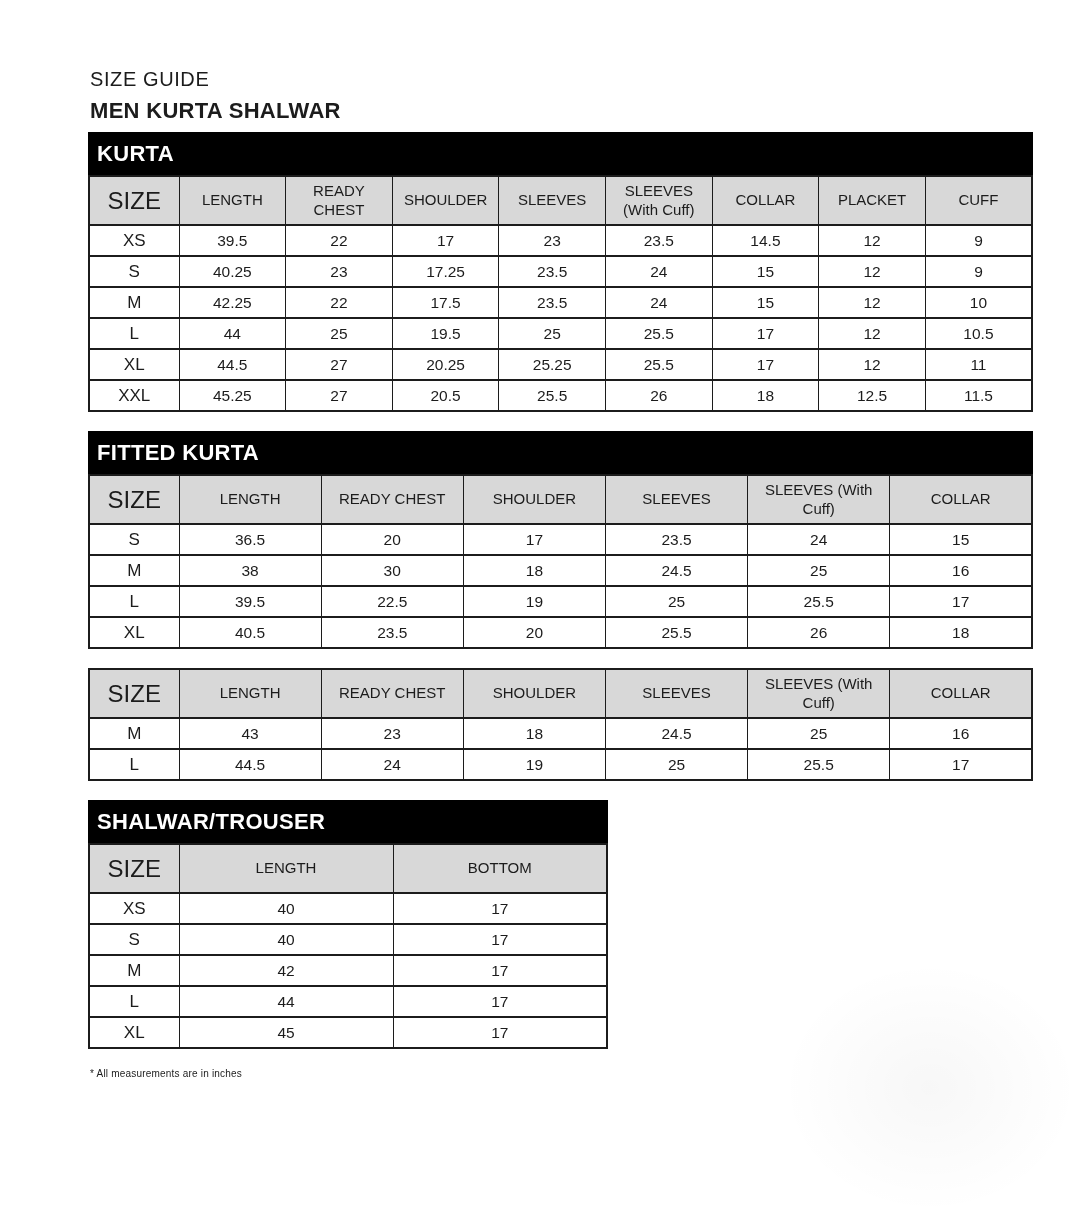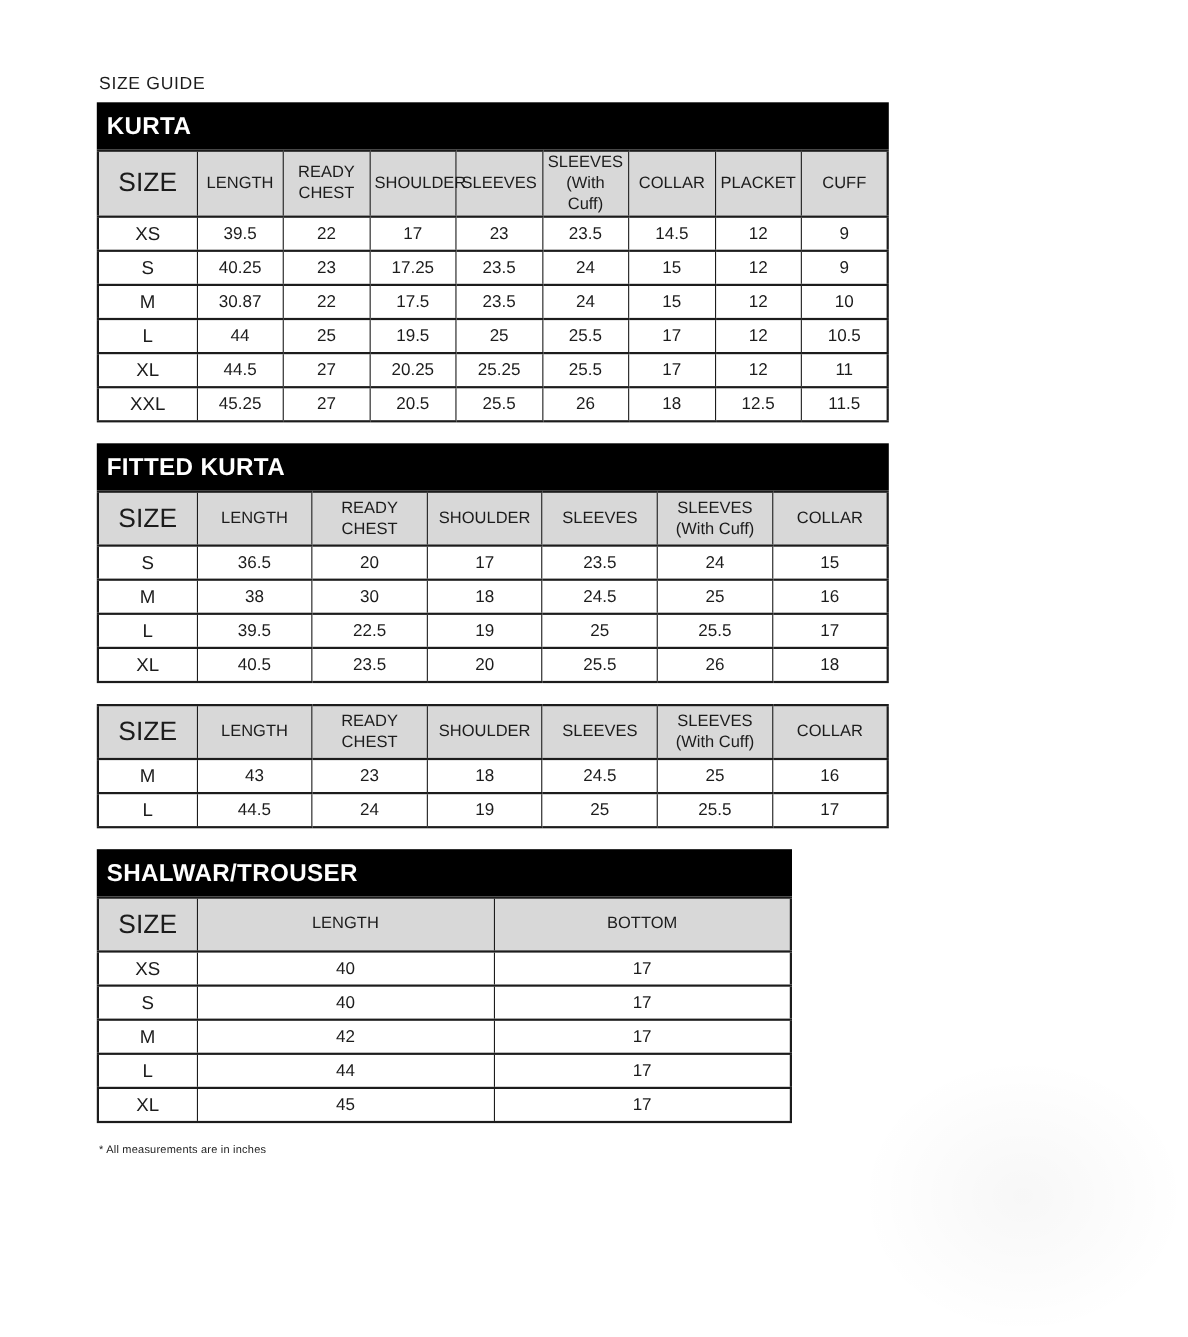--- a/index.html
+++ b/index.html
@@ -19,31 +19,31 @@
     font-family:"Liberation Sans",sans-serif;
     position:relative;
     overflow:hidden;
   }
   .content{
     position:absolute;
     left:88px;top:68px;
     width:904px;
   }
   .page-title{
-    font-size:16px;font-weight:400;
+    font-size:20px;font-weight:400;
     letter-spacing:0.6px;
     margin:0 0 7px 2px;
   }
   .page-subtitle{
     font-size:22px;font-weight:700;
     letter-spacing:0.3px;
     margin:0 0 8px 2px;
   }
-  .section{margin-bottom:19px;width:720px;}
-  .sec-shalwar-trouser{width:632px;}
+  .section{margin-bottom:19px;width:945px;}
+  .sec-shalwar-trouser{width:520px;}
   .bar{
     background:var(--bar-bg);
     color:var(--bar-text);
     font-weight:700;font-size:22px;
     height:43px;
     display:flex;align-items:center;
     padding-left:9px;
     letter-spacing:0.3px;
   }
   table.size-table{
@@ -82,20 +82,21 @@
     width:300px;height:255px;
     background:radial-gradient(ellipse at center, rgba(0,0,0,0.03) 0%, rgba(0,0,0,0.0) 70%);
     pointer-events:none;
   }
 </style>
 </head>
 <body>
 
 <div class="content">
   <h1 class="page-title">SIZE GUIDE</h1>
+  <h2 class="page-subtitle">MEN KURTA SHALWAR</h2>
   <div>
       <section class="section sec-kurta">
         <div class="bar">KURTA</div>
         <table class="size-table">
           <colgroup>
             <col class="col-size">
             <col>
             <col>
             <col>
             <col>
@@ -135,21 +136,21 @@
               <td>23</td>
               <td>17.25</td>
               <td>23.5</td>
               <td>24</td>
               <td>15</td>
               <td>12</td>
               <td>9</td>
             </tr>
             <tr>
               <td class="size-col">M</td>
-              <td>30.87</td>
+              <td>42.25</td>
               <td>22</td>
               <td>17.5</td>
               <td>23.5</td>
               <td>24</td>
               <td>15</td>
               <td>12</td>
               <td>10</td>
             </tr>
             <tr>
               <td class="size-col">L</td>

